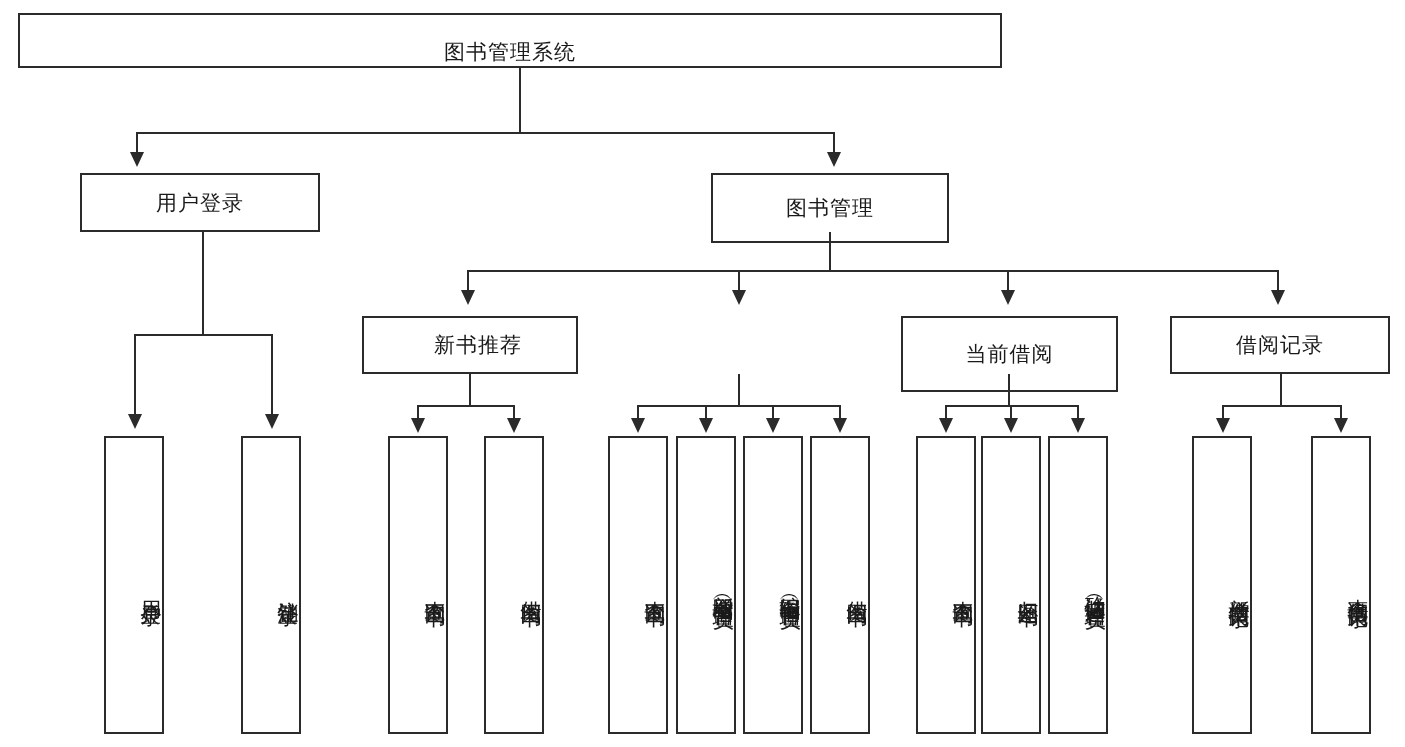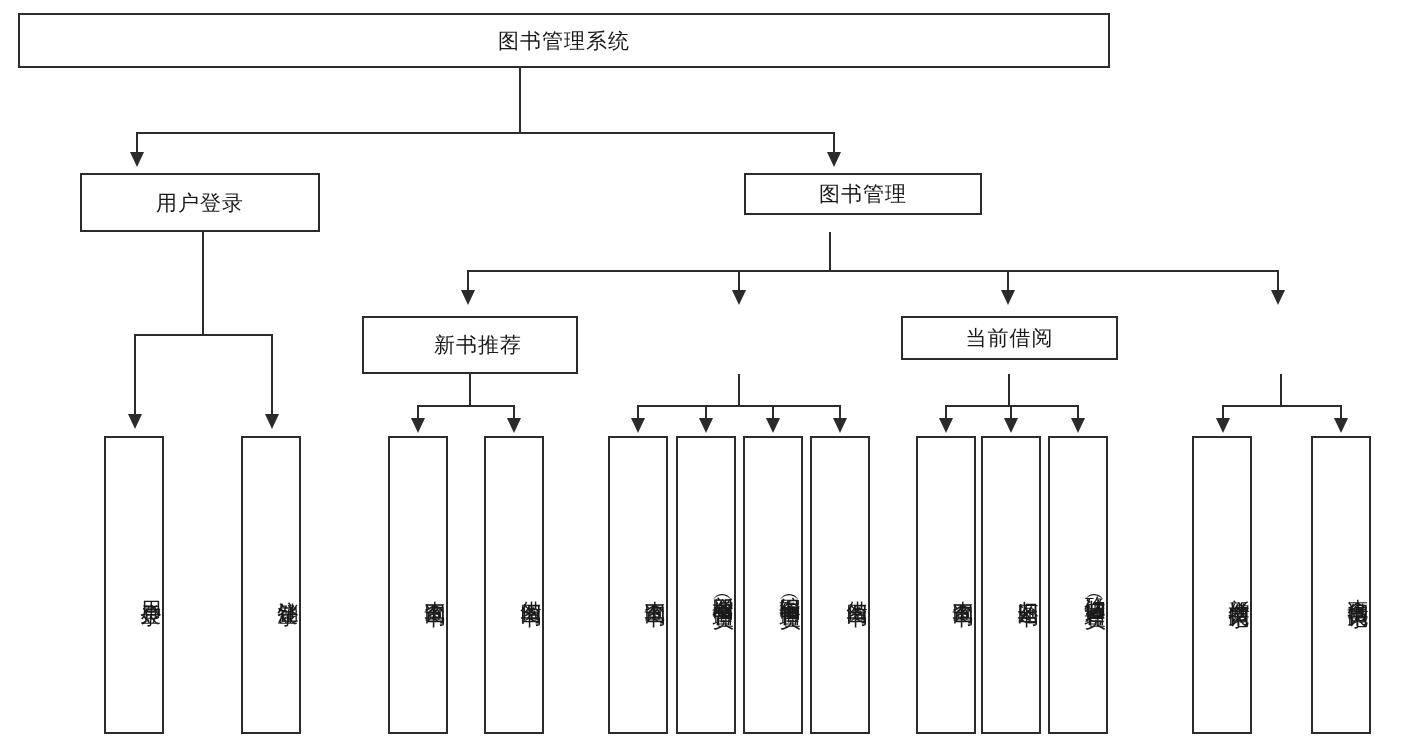--- a/index.html
+++ b/index.html
@@ -52,35 +52,35 @@
     letter-spacing:.5px;
     white-space:nowrap;
     pointer-events:none;
   }
 </style>
 </head>
 <body>
 
 <div id="canvas">
 
-  <div class="node h" style="left:18px;top:13px;width:1092px;height:55px;">
+  <div class="node h" style="left:18px;top:13px;width:984px;height:55px;align-items:flex-end;">
     <span>图书管理系统</span>
   </div>
 
   <div class="vline" style="left:519px;top:68px;height:65px;"></div>
   <div class="hline" style="left:136px;top:132px;width:698px;"></div>
   <div class="vline" style="left:136px;top:132px;height:22px;"></div>
   <div class="vline" style="left:833px;top:132px;height:22px;"></div>
   <div class="arrow" style="left:130px;top:152px;"></div>
   <div class="arrow" style="left:827px;top:152px;"></div>
 
   <div class="node h" style="left:80px;top:173px;width:240px;height:59px;">
     <span>用户登录</span>
   </div>
-  <div class="node h" style="left:711px;top:173px;width:238px;height:42px;margin-left:33px;">
+  <div class="node h" style="left:711px;top:173px;width:238px;height:70px;">
     <span>图书管理</span>
   </div>
 
   <div class="vline" style="left:202px;top:232px;height:103px;"></div>
   <div class="hline" style="left:134px;top:334px;width:138px;"></div>
   <div class="vline" style="left:134px;top:334px;height:82px;"></div>
   <div class="vline" style="left:271px;top:334px;height:82px;"></div>
   <div class="arrow" style="left:128px;top:414px;"></div>
   <div class="arrow" style="left:265px;top:414px;"></div>
 
@@ -91,22 +91,25 @@
   <div class="vline" style="left:1007px;top:270px;height:22px;"></div>
   <div class="vline" style="left:1277px;top:270px;height:22px;"></div>
   <div class="arrow" style="left:461px;top:290px;"></div>
   <div class="arrow" style="left:732px;top:290px;"></div>
   <div class="arrow" style="left:1001px;top:290px;"></div>
   <div class="arrow" style="left:1271px;top:290px;"></div>
 
   <div class="node h" style="left:362px;top:316px;width:216px;height:58px;padding-left:16px;">
     <span>新书推荐</span>
   </div>
-  <div class="node h" style="left:901px;top:316px;width:217px;height:44px;">
+  <div class="node h" style="left:901px;top:316px;width:217px;height:76px;">
     <span>当前借阅</span>
+  </div>
+  <div class="node h" style="left:1170px;top:316px;width:220px;height:58px;">
+    <span>借阅记录</span>
   </div>
 
   <div class="vline" style="left:469px;top:374px;height:32px;"></div>
   <div class="hline" style="left:417px;top:405px;width:97px;"></div>
   <div class="vline" style="left:417px;top:405px;height:14px;"></div>
   <div class="vline" style="left:513px;top:405px;height:14px;"></div>
   <div class="arrow" style="left:411px;top:418px;"></div>
   <div class="arrow" style="left:507px;top:418px;"></div>
 
   <div class="vline" style="left:738px;top:374px;height:32px;"></div>

